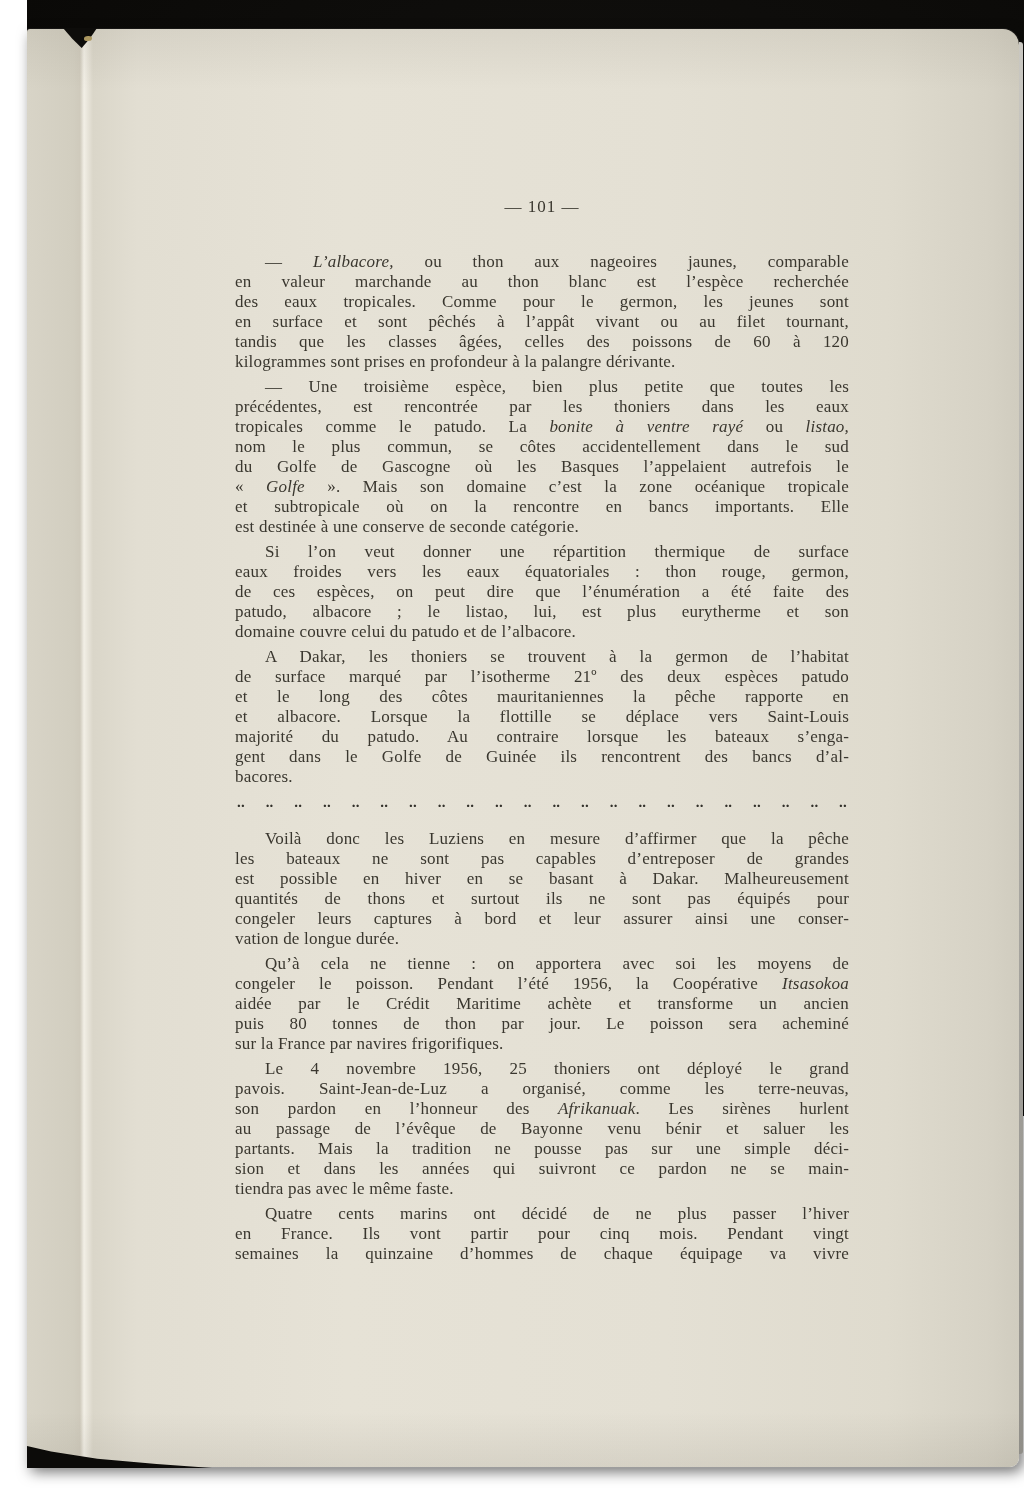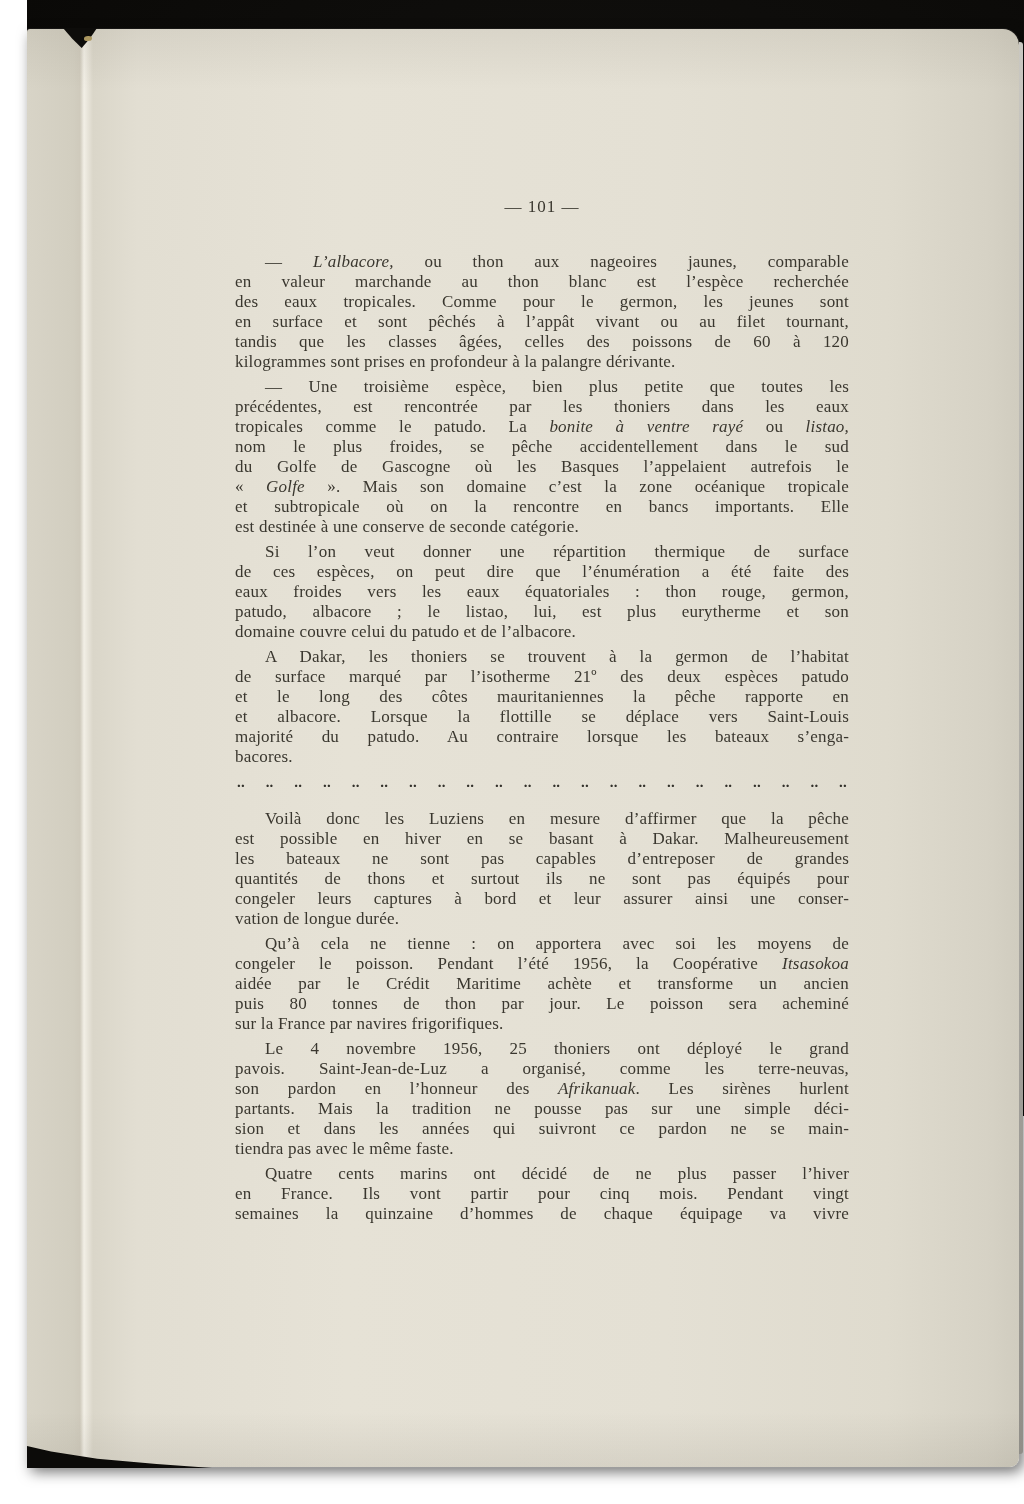--- a/index.html
+++ b/index.html
@@ -132,61 +132,63 @@
           <div class="ln"><span>en valeur marchande au thon blanc est l’espèce recherchée</span></div>
           <div class="ln"><span>des eaux tropicales. Comme pour le germon, les jeunes sont</span></div>
           <div class="ln"><span>en surface et sont pêchés à l’appât vivant ou au filet tournant,</span></div>
           <div class="ln"><span>tandis que les classes âgées, celles des poissons de 60 à 120</span></div>
           <div class="ln last"><span>kilogrammes sont prises en profondeur à la palangre dérivante.</span></div>
         </div>
         <div class="para">
           <div class="ln first"><span>— Une troisième espèce, bien plus petite que toutes les</span></div>
           <div class="ln"><span>précédentes, est rencontrée par les thoniers dans les eaux</span></div>
           <div class="ln"><span>tropicales comme le patudo. La </span><span class="it">bonite à ventre rayé</span><span> ou </span><span class="it">listao,</span></div>
-          <div class="ln"><span>nom le plus froides, se pêche accidentellement dans le sud</span></div>
+          <div class="ln"><span>nom le plus commun, se côtes accidentellement dans le sud</span></div>
           <div class="ln"><span>du Golfe de Gascogne où les Basques l’appelaient autrefois le</span></div>
           <div class="ln"><span>« </span><span class="it">Golfe</span><span> ». Mais son domaine c’est la zone océanique tropicale</span></div>
           <div class="ln"><span>et subtropicale où on la rencontre en bancs importants. Elle</span></div>
           <div class="ln last"><span>est destinée à une conserve de seconde catégorie.</span></div>
         </div>
         <div class="para">
           <div class="ln first"><span>Si l’on veut donner une répartition thermique de surface</span></div>
+          <div class="ln"><span>eaux froides vers les eaux équatoriales : thon rouge, germon,</span></div>
           <div class="ln"><span>de ces espèces, on peut dire que l’énumération a été faite des</span></div>
-          <div class="ln"><span>eaux froides vers les eaux équatoriales : thon rouge, germon,</span></div>
           <div class="ln"><span>patudo, albacore ; le listao, lui, est plus eurytherme et son</span></div>
           <div class="ln last"><span>domaine couvre celui du patudo et de l’albacore.</span></div>
         </div>
         <div class="para">
           <div class="ln first"><span>A Dakar, les thoniers se trouvent à la germon de l’habitat</span></div>
           <div class="ln"><span>de surface marqué par l’isotherme 21º des deux espèces patudo</span></div>
           <div class="ln"><span>et le long des côtes mauritaniennes la pêche rapporte en</span></div>
           <div class="ln"><span>et albacore. Lorsque la flottille se déplace vers Saint-Louis</span></div>
           <div class="ln"><span>majorité du patudo. Au contraire lorsque les bateaux s’enga-</span></div>
+          <div class="ln"><span>gent dans le Golfe de Guinée ils rencontrent des bancs d’al-</span></div>
           <div class="ln last"><span>bacores.</span></div>
         </div>
         <div class="dots">.. .. .. .. .. .. .. .. .. .. .. .. .. .. .. .. .. .. .. .. .. ..</div>
         <div class="para">
           <div class="ln first"><span>Voilà donc les Luziens en mesure d’affirmer que la pêche</span></div>
+          <div class="ln"><span>les bateaux ne sont pas capables d’entreposer de grandes</span></div>
           <div class="ln"><span>est possible en hiver en se basant à Dakar. Malheureusement</span></div>
-          <div class="ln"><span>les bateaux ne sont pas capables d’entreposer de grandes</span></div>
           <div class="ln"><span>quantités de thons et surtout ils ne sont pas équipés pour</span></div>
           <div class="ln"><span>congeler leurs captures à bord et leur assurer ainsi une conser-</span></div>
           <div class="ln last"><span>vation de longue durée.</span></div>
         </div>
         <div class="para">
           <div class="ln first"><span>Qu’à cela ne tienne : on apportera avec soi les moyens de</span></div>
           <div class="ln"><span>congeler le poisson. Pendant l’été 1956, la Coopérative </span><span class="it">Itsasokoa</span></div>
           <div class="ln"><span>aidée par le Crédit Maritime achète et transforme un ancien</span></div>
           <div class="ln"><span>puis 80 tonnes de thon par jour. Le poisson sera acheminé</span></div>
           <div class="ln last"><span>sur la France par navires frigorifiques.</span></div>
         </div>
         <div class="para">
           <div class="ln first"><span>Le 4 novembre 1956, 25 thoniers ont déployé le grand</span></div>
           <div class="ln"><span>pavois. Saint-Jean-de-Luz a organisé, comme les terre-neuvas,</span></div>
           <div class="ln"><span>son pardon en l’honneur des </span><span class="it">Afrikanuak</span><span>. Les sirènes hurlent</span></div>
+          <div class="ln"><span>au passage de l’évêque de Bayonne venu bénir et saluer les</span></div>
           <div class="ln"><span>partants. Mais la tradition ne pousse pas sur une simple déci-</span></div>
           <div class="ln"><span>sion et dans les années qui suivront ce pardon ne se main-</span></div>
           <div class="ln last"><span>tiendra pas avec le même faste.</span></div>
         </div>
         <div class="para">
           <div class="ln first"><span>Quatre cents marins ont décidé de ne plus passer l’hiver</span></div>
           <div class="ln"><span>en France. Ils vont partir pour cinq mois. Pendant vingt</span></div>
           <div class="ln"><span>semaines la quinzaine d’hommes de chaque équipage va vivre</span></div>
         </div>
       </div>

